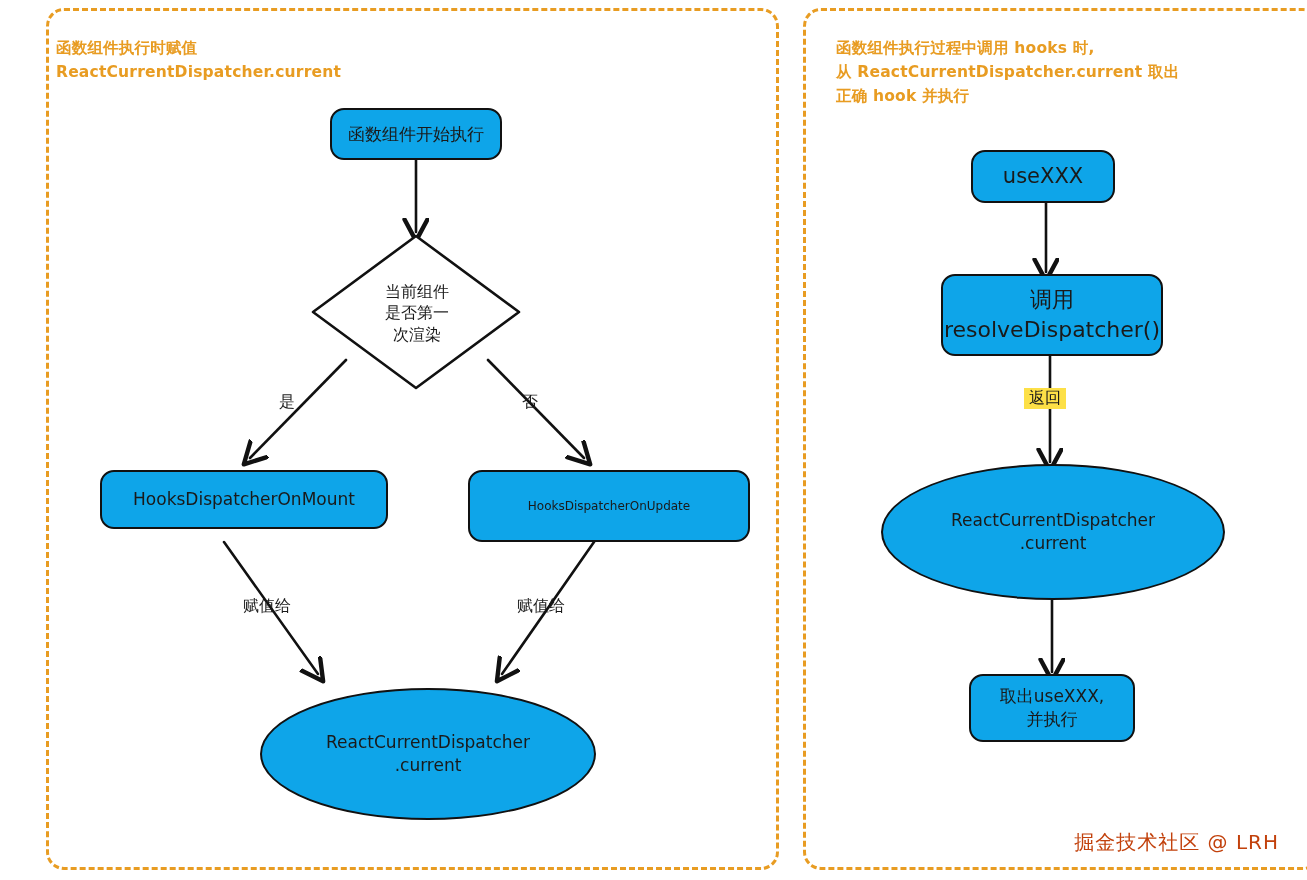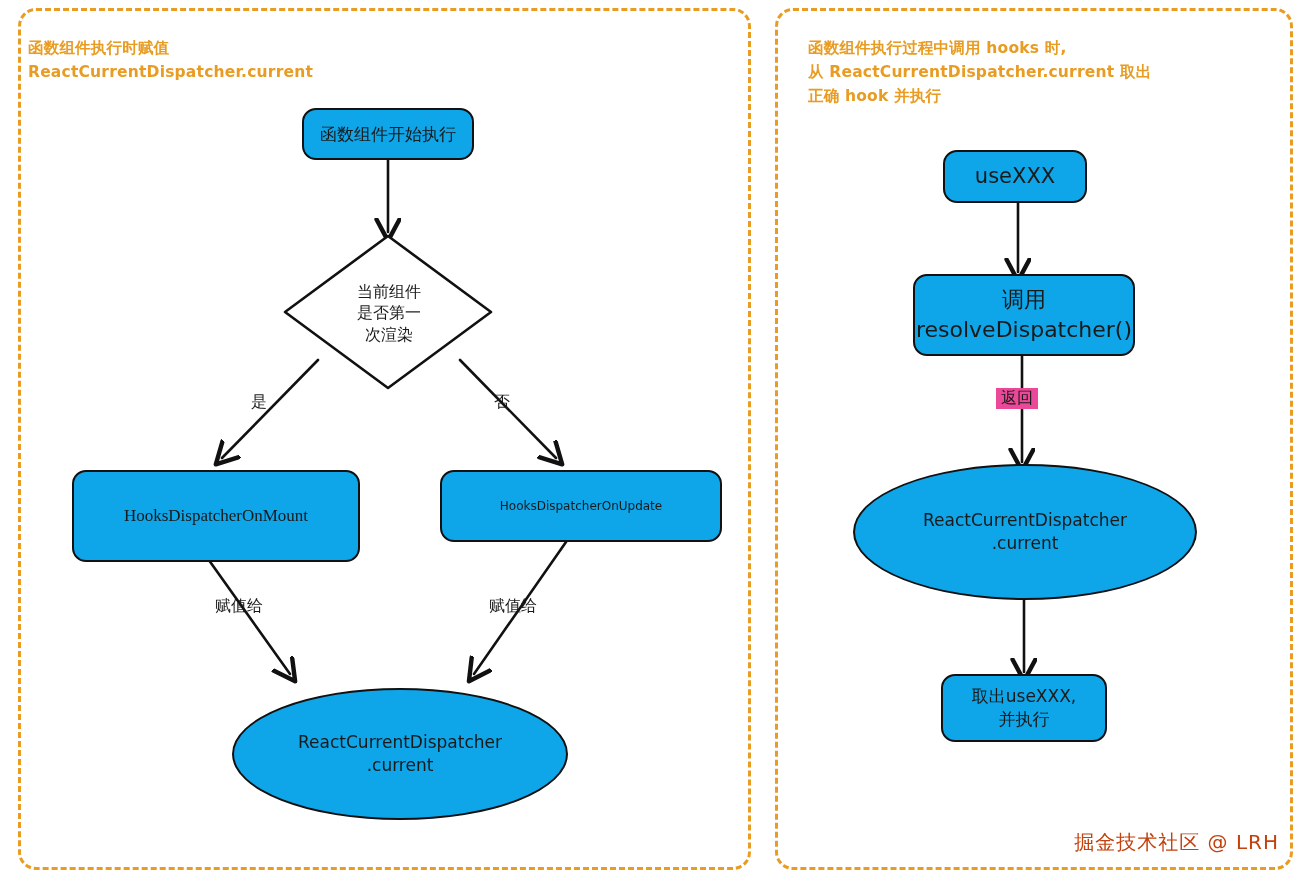--- a/index.html
+++ b/index.html
@@ -10,20 +10,21 @@
   body {
     width: 1307px;
     height: 880px;
     position: relative;
     font-family: "Liberation Sans", sans-serif;
     overflow: hidden;
   }
   .canvas {
     position: absolute;
     inset: 0;
+    margin-left: 28px;
   }
   .panel {
     position: absolute;
     border: 3px dashed #e89c22;
     border-radius: 18px;
     box-sizing: border-box;
   }
   #panel-left {
     left: 18px;
     top: 8px;
@@ -150,37 +151,37 @@
   <div class="node rect" id="left-start" style="left:302px; top:108px; width:172px; height:52px; font-size:17px;">函数组件开始执行</div>
 
   <div class="node diamond-label" style="left:318px; top:274px; width:142px; height:78px; font-size:16px;">当前组件
 是否第一
 次渲染</div>
 
   <div class="edge-label" style="left:251px; top:392px;">是</div>
 
   <div class="edge-label" style="left:494px; top:392px;">否</div>
 
-  <div class="node rect" id="left-mount" style="left:72px; top:470px; width:288px; height:92px; font-size:17px;font-family:Liberation Serif, serif;">HooksDispatcherOnMount</div>
+  <div class="node rect" id="left-mount" style="left:72px; top:470px; width:288px; height:59px; font-size:17px;">HooksDispatcherOnMount</div>
 
   <div class="node rect" id="left-update" style="left:440px; top:470px; width:282px; height:72px; font-size:12px;">HooksDispatcherOnUpdate</div>
 
   <div class="edge-label" style="left:215px; top:596px;">赋值给</div>
 
   <div class="edge-label" style="left:489px; top:596px;">赋值给</div>
 
   <div class="node ellipse" id="left-result" style="left:232px; top:688px; width:336px; height:132px; font-size:17px;">ReactCurrentDispatcher
 .current</div>
 
   <div class="node rect" id="right-start" style="left:943px; top:150px; width:144px; height:53px; font-size:21px;">useXXX</div>
 
   <div class="node rect" id="right-resolve" style="left:913px; top:274px; width:222px; height:82px; font-size:22px;">调用
 resolveDispatcher()</div>
 
-  <div class="edge-label" style="left:996px; top:388px; background:#ec4899; padding:0 5px;">返回</div>
+  <div class="edge-label" style="left:996px; top:388px; background:#fde047; padding:0 5px;">返回</div>
 
   <div class="node ellipse" id="right-dispatcher" style="left:853px; top:464px; width:344px; height:136px; font-size:17px;">ReactCurrentDispatcher
 .current</div>
 
   <div class="node rect" id="right-final" style="left:941px; top:674px; width:166px; height:68px; font-size:17px;">取出useXXX,
 并执行</div>
 
   <div class="watermark">掘金技术社区 @ LRH</div>
 
 </div>

